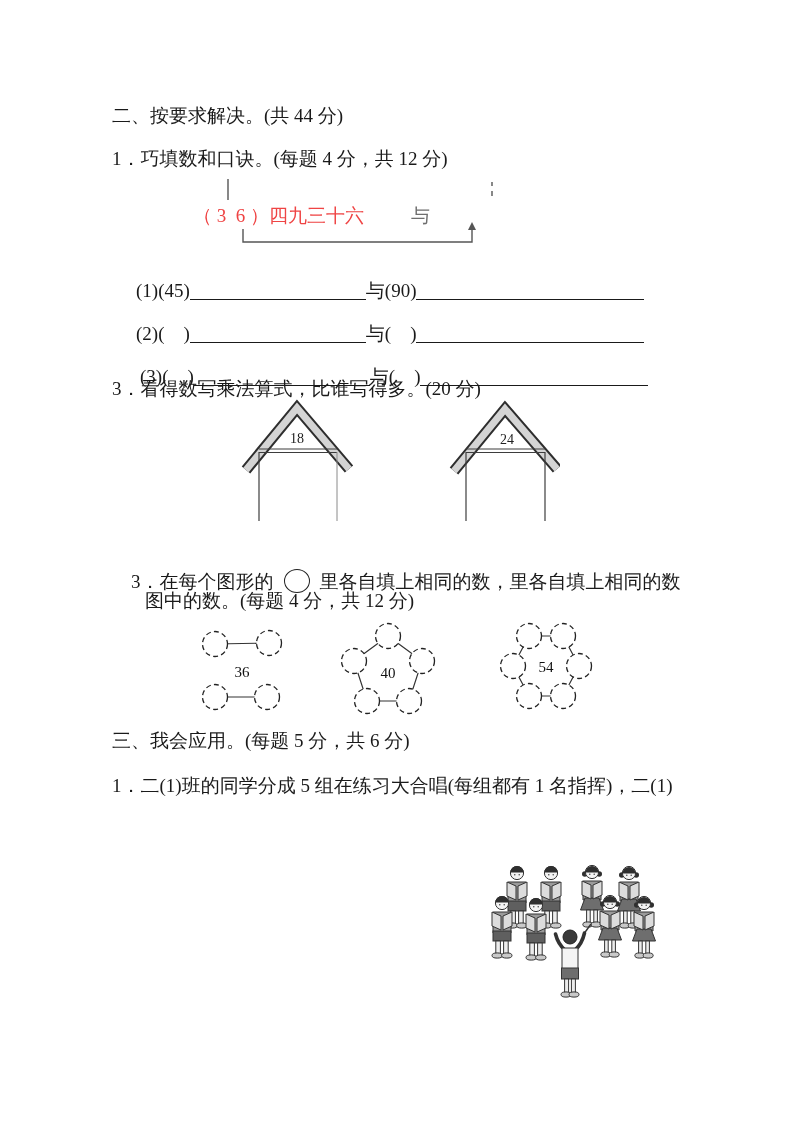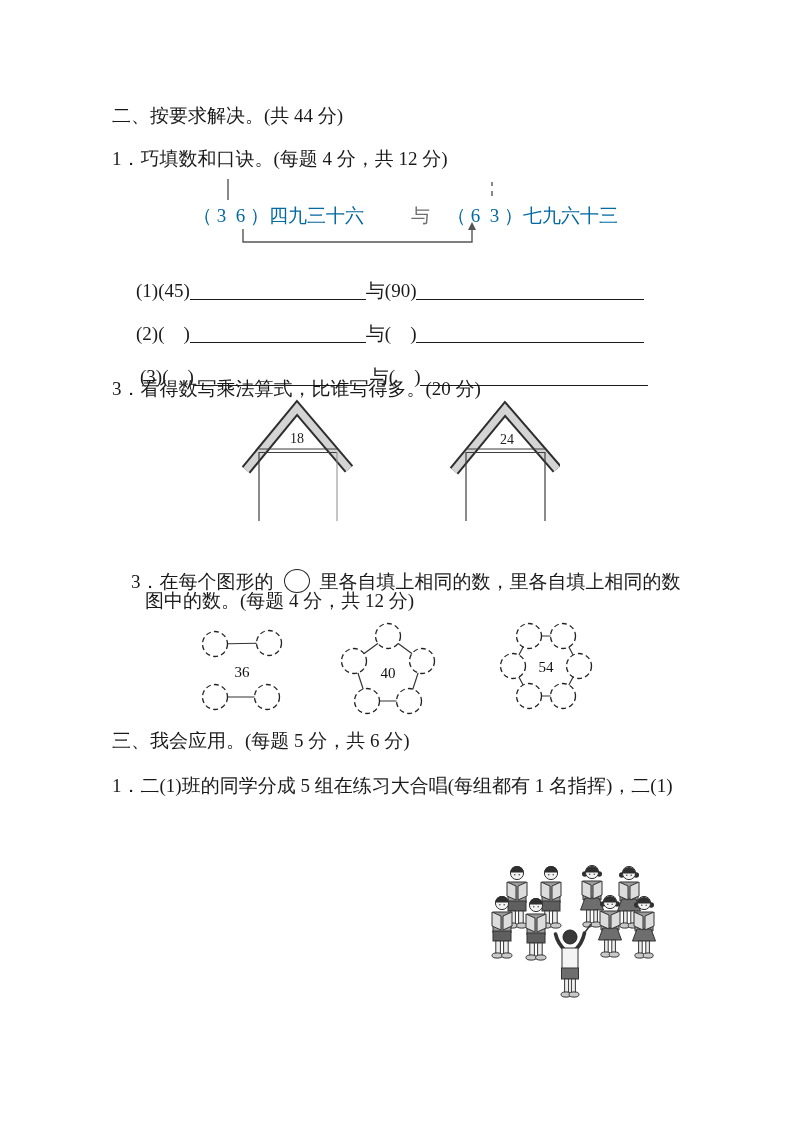--- a/index.html
+++ b/index.html
@@ -9,21 +9,21 @@
     color:#1a1a1a; overflow:hidden;
   }
   .t { position:absolute; font-size:19px; white-space:pre; line-height:26px;font-family:Liberation Serif, serif; }
   .blank {
     display:inline-block; border-bottom:1.4px solid #1a1a1a;
     position:relative; top:3px; height:2px;
   }
   .blank-a { width:176px; }
   .blank-b { width:228px; }
   .example { position:absolute; }
-  .ext { position:absolute; top:27px; font-size:19px; color:#0369a1; white-space:pre; }
+  .ext { position:absolute; top:27px; font-size:19px; color:#ef4444; white-space:pre; }
   .faint { color:#6e6e6e; }
   .exline { stroke:#555; stroke-width:1.4; fill:none; }
   .figsvg { position:absolute; }
   .thin { stroke:#3d3d3d; stroke-width:1.2; }
   .wallL { stroke:#8a8a8a; stroke-width:1; }
   .housenum { font-size:14px; fill:#222; text-anchor:middle; font-family:"Liberation Serif","DejaVu Serif",serif; }
   .dash { fill:#ffffff; stroke:#222; stroke-width:1.3; stroke-dasharray:5 3.2; }
   .edge { fill:none; stroke:#333; stroke-width:1.2; }
   .fignum { font-size:15px; fill:#111; text-anchor:middle; font-family:"Liberation Serif","DejaVu Serif",serif; }
   .circle-glyph {
@@ -43,21 +43,20 @@
   <div class="example" style="left:185px; top:176px; width:495px; height:74px;">
     <svg width="495" height="74" style="position:absolute; left:0; top:0">
       <line class="exline" x1="43" y1="3" x2="43" y2="24"></line>
       <line class="exline" x1="307" y1="6" x2="307" y2="10"></line>
       <line class="exline" x1="307" y1="15" x2="307" y2="20"></line>
       <path class="exline" d="M58,53 L58,66 L287,66 L287,53"></path>
       <polygon points="287,46 283,54 291,54" fill="#555"></polygon>
     </svg>
     <span class="ext" style="left:8px">（ 3  6 ）四九三十六</span>
     <span class="ext faint" style="left:226px">与</span>
-    <span class="ext" style="left:262px">（ 6  3 ）七九六十三</span>
   </div>
 
   <div class="t" style="left:117px; top:252px">
     <span>(1)</span><span>(45)</span><span class="blank blank-a"></span><span>与</span><span>(90)</span><span class="blank blank-b"></span>
   </div>
 
   <div class="t" style="left:117px; top:295px">
     <span>(2)</span><span>(　)</span><span class="blank blank-a"></span><span>与</span><span>(　)</span><span class="blank blank-b"></span>
   </div>
 

